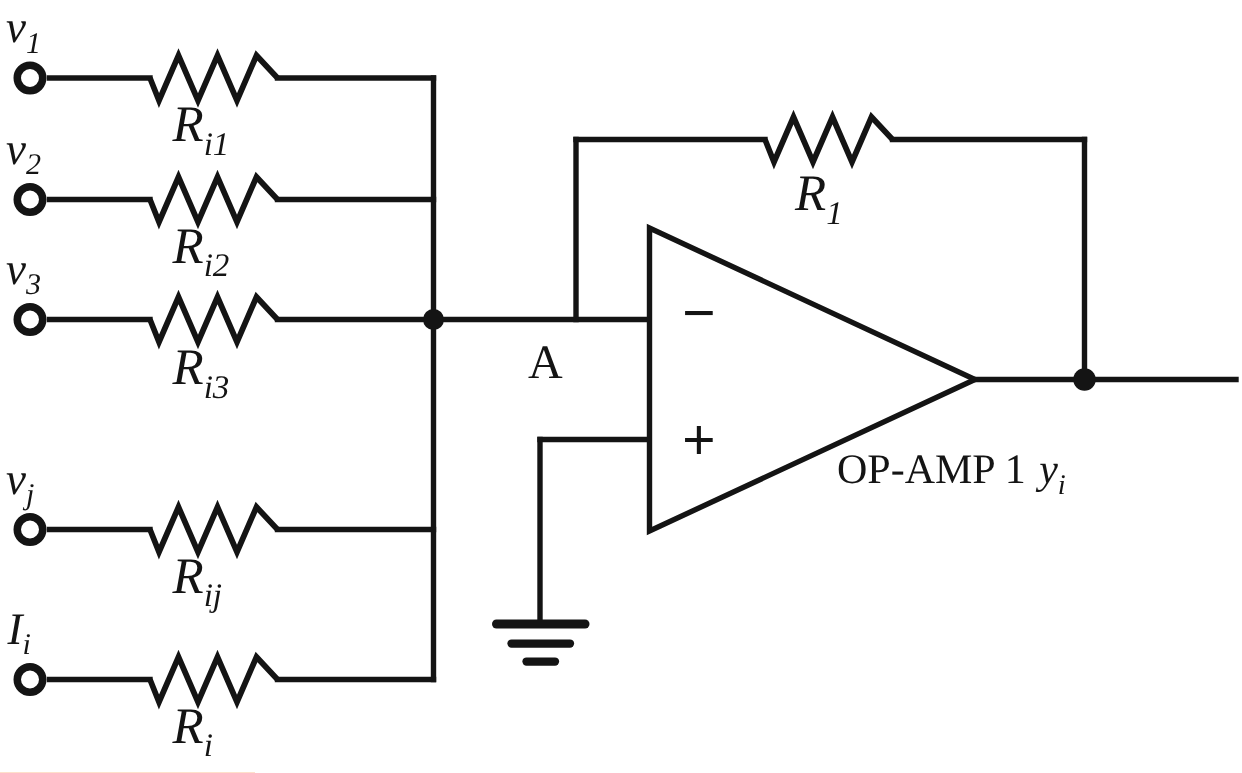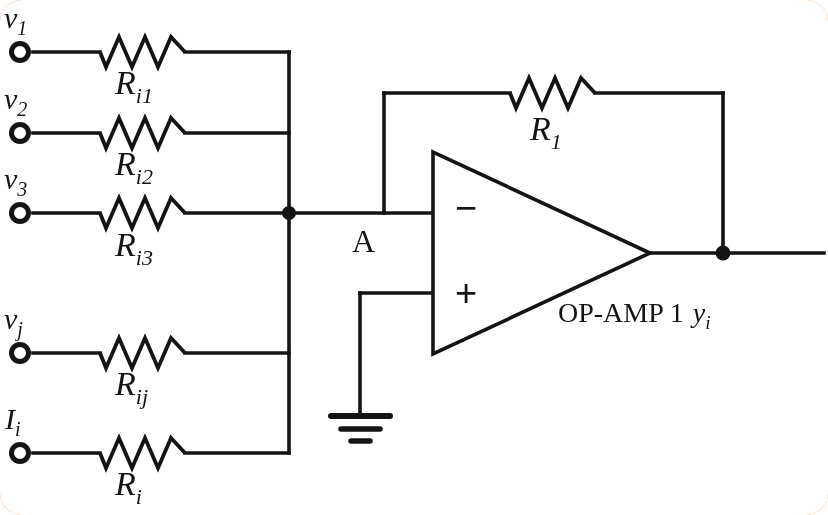--- a/index.html
+++ b/index.html
@@ -1,16 +1,16 @@
 <!DOCTYPE html>
 <html><head>
 <meta charset="utf-8">
 <style>
   html,body{margin:0;padding:0;background:#ffffff;}
-  .stage{position:relative;width:828px;height:515px;background:#f97316;overflow:hidden;border-radius:22px;}
+  .stage{position:relative;width:828px;height:515px;background:#f97316;overflow:hidden;}
   svg{display:block;}
   svg text{font-family:"Liberation Serif", serif; fill:#141414;}
   .wire{stroke:#141414;stroke-width:3.6;fill:none;stroke-linecap:square;}
   .zig{stroke:#141414;stroke-width:3.8;fill:none;stroke-linejoin:miter;stroke-linecap:butt;}
   .term{stroke:#141414;stroke-width:5;fill:#ffffff;}
   .dot{fill:#141414;stroke:none;}
   .tri{stroke:#141414;stroke-width:3.6;fill:#ffffff;stroke-linejoin:miter;}
   .gnd{stroke:#141414;fill:none;stroke-linecap:round;}
   .it{font-style:italic;}
   .lbl-in{font-size:30px;}

